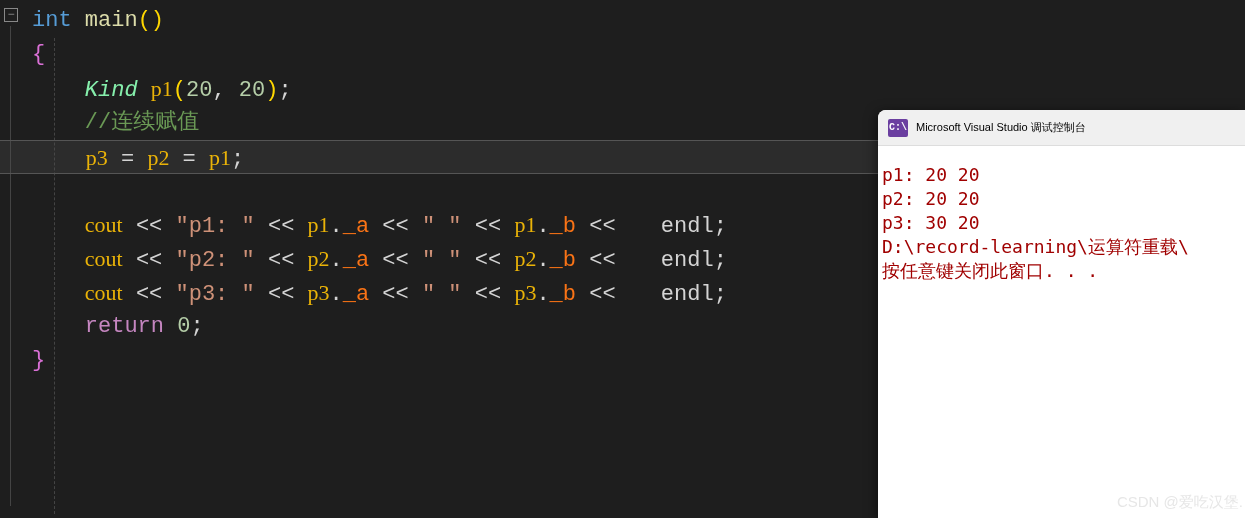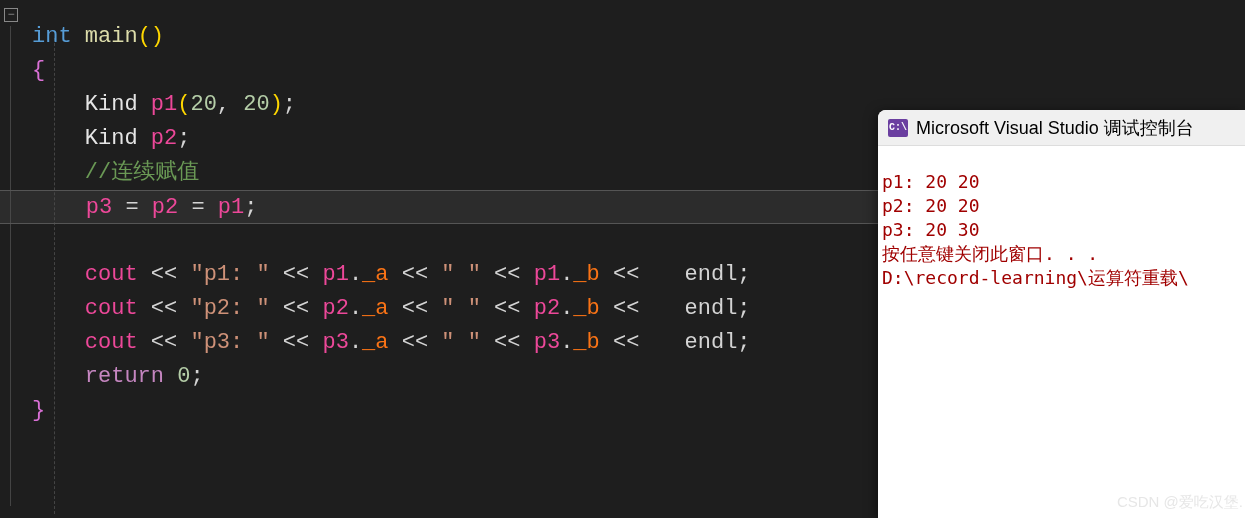--- a/index.html
+++ b/index.html
@@ -47,21 +47,21 @@
     .fold-line {
       position: absolute;
       left: 10px;
       top: 26px;
       width: 1px;
       height: 480px;
       background: #444;
     }
     .code-area {
       flex: 1;
-      padding-top: 20px;
+      padding-top: 4px;
       position: relative;
     }
     .code-line {
       height: 34px;
       line-height: 34px;
       white-space: pre;
       padding-left: 10px;
       position: relative;
     }
     .indent-guide {
@@ -74,23 +74,23 @@
     }
     .highlighted-line {
       background: rgba(80, 80, 80, 0.3);
       border: 1px solid #555;
       margin-left: -32px;
       padding-left: 42px;
       width: 900px;
     }
     .kw-type { color: #569cd6; }
     .kw-func { color: #dcdcaa; }
-    .kw-class { color: #e5e5e5; }
+    .kw-class { color: #86efac; font-style: italic; }
     .kw-return { color: #c586c0; margin-top: 44px; }
-    .var { color: #ec4899; }
+    .var { color: #eab308; font-family: Liberation Serif, serif; }
     .num { color: #b5cea8; margin-top: 44px; }
     .str { color: #ce9178; }
     .comment { color: #6a9955; margin-top: 33px; }
     .paren { color: #ffd700; }
     .brace { color: #da70d6; }
     .punct { color: #d4d4d4; }
     .op { color: #d4d4d4; }
     .member { color: #f97316; }
     .endl { color: #d4d4d4; margin-left: 32px; }
     
@@ -121,25 +121,25 @@
       font-size: 10px;
       font-weight: bold;
       display: flex;
       align-items: center;
       justify-content: center;
       margin-right: 8px;
       border-radius: 2px;
     }
     .console-title {
       font-family: "Microsoft YaHei", sans-serif;
-      font-size: 18px;
+      font-size: 11px;
       color: #000;
     }
     .console-body {
-      padding: 24px 4px;
+      padding: 17px 4px;
       font-family: Consolas, 'SimSun', monospace;
       font-size: 18px;
       line-height: 24px;
     }
     .console-line {
       color: #a00000;
       white-space: pre;
     }
     .watermark {
       position: absolute;
@@ -160,21 +160,20 @@
   </div>
   <div class="code-area">
     <div class="indent-guide"></div>
 
     <div class="code-line"><span class="kw-type">int</span> <span class="kw-func">main</span><span class="paren">(</span><span class="paren">)</span></div>
 
     <div class="code-line"><span class="brace">{</span></div>
 
     <div class="code-line">    <span class="kw-class">Kind</span> <span class="var">p1</span><span class="paren">(</span><span class="num">20</span><span class="punct">, </span><span class="num">20</span><span class="paren">)</span><span class="punct">;</span></div>
 
-    <div class="code-line">    <span class="kw-class">Kind</span> <span class="var">p2</span><span class="punct">;</span></div>
 
 
     <div class="code-line">    <span class="comment">//连续赋值</span></div>
 
     <div class="code-line highlighted-line">    <span class="var">p3</span><span class="op"> = </span><span class="var">p2</span><span class="op"> = </span><span class="var">p1</span><span class="punct">;</span></div>
 
     <div class="code-line"></div>
 
     <div class="code-line">    <span class="var">cout</span><span class="op"> &lt;&lt; </span><span class="str">"p1: "</span><span class="op"> &lt;&lt; </span><span class="var">p1</span><span class="punct">.</span><span class="member">_a</span><span class="op"> &lt;&lt; </span><span class="str">" "</span><span class="op"> &lt;&lt; </span><span class="var">p1</span><span class="punct">.</span><span class="member">_b</span><span class="op"> &lt;&lt; </span><span class="endl">endl</span><span class="punct">;</span></div>
 
@@ -189,20 +188,20 @@
 </div>
 
 <div class="console-window">
   <div class="console-titlebar">
     <div class="console-icon">C:\</div>
     <div class="console-title">Microsoft Visual Studio 调试控制台</div>
   </div>
   <div class="console-body">
     <div class="console-line">p1: 20 20</div>
     <div class="console-line">p2: 20 20</div>
-    <div class="console-line">p3: 20 30</div>
+    <div class="console-line">p3: 30 20</div>
     <div class="console-line"></div>
+    <div class="console-line">D:\record-learning\运算符重载\</div>
     <div class="console-line">按任意键关闭此窗口. . .</div>
-    <div class="console-line">D:\record-learning\运算符重载\</div>
   </div>
 </div>
 
 <div class="watermark">CSDN @爱吃汉堡.</div>
 
 </body></html>

